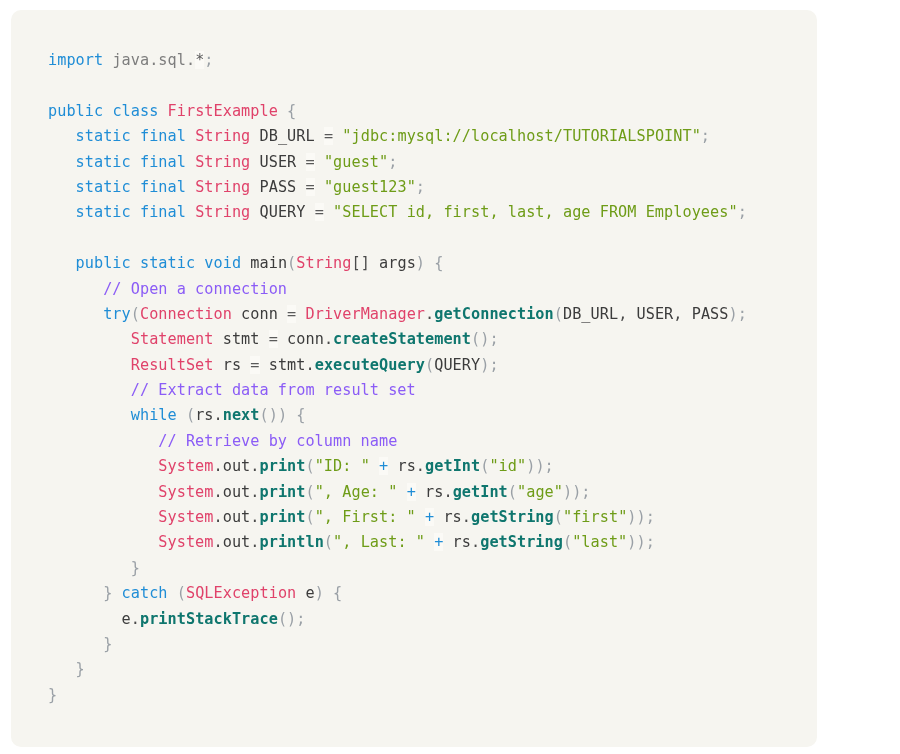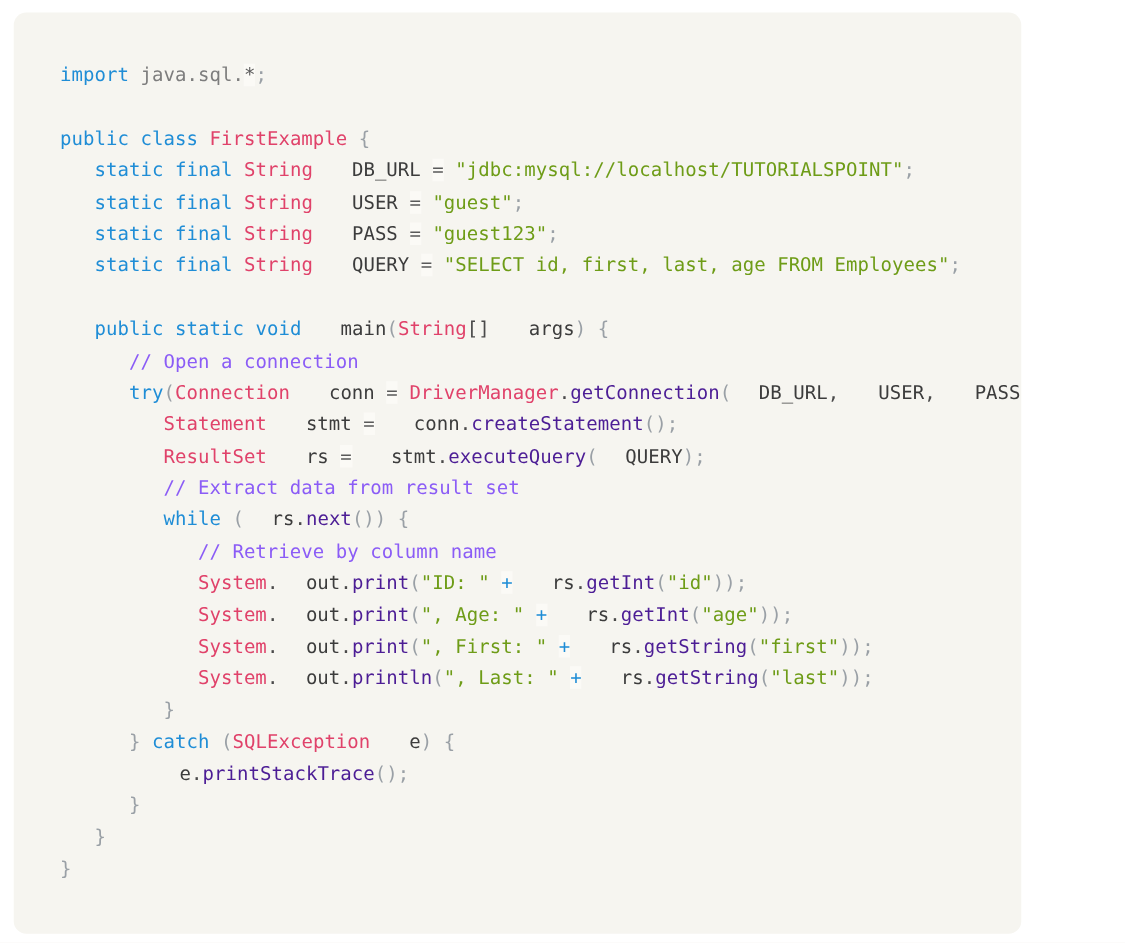--- a/index.html
+++ b/index.html
@@ -50,30 +50,30 @@
     display: block;
     height: 25.4px;
     white-space: pre;
   }
   .line.blank {
     height: 25.4px;
   }
   
   .t-kw      { color: #1f8dd6; }
   .t-type    { color: #e0426a; text-align: center; }
-  .t-fn      { color: #4c1d95; }
+  .t-fn      { color: #0f766e; font-weight: bold; }
   .t-str     { color: #6e9c17; }
   .t-com     { color: #8b5cf6; }
   .t-plain   { color: #4a4a4a; }
   .t-punct   { color: #9aa0a6; }
   .t-op      { color: #5a5a5a; background: #fbfaf6; }
   .t-opb     { color: #1f8dd6; background: #fbfaf6; }
   .t-ns      { color: #7d7d7d; }
   .t-brace   { color: #9aa0a6; }
-  .t-var     { color: #3c3c3c; margin-left: 22px; }
+  .t-var     { color: #3c3c3c; }
 </style>
 </head>
 <body>
 
 <div class="page">
   <div class="code-panel">
     <pre class="code-block" id="code-block"><span class="line"><span class="t-kw">import</span><span class="t-plain"> </span><span class="t-ns">java.sql.</span><span class="t-op">*</span><span class="t-punct">;</span></span><span class="line blank">&nbsp;</span><span class="line"><span class="t-kw">public</span><span class="t-plain"> </span><span class="t-kw">class</span><span class="t-plain"> </span><span class="t-type">FirstExample</span><span class="t-plain"> </span><span class="t-brace">{</span></span><span class="line"><span class="t-plain">   </span><span class="t-kw">static</span><span class="t-plain"> </span><span class="t-kw">final</span><span class="t-plain"> </span><span class="t-type">String</span><span class="t-plain"> </span><span class="t-var">DB_URL</span><span class="t-plain"> </span><span class="t-op">=</span><span class="t-plain"> </span><span class="t-str">"jdbc:mysql://localhost/TUTORIALSPOINT"</span><span class="t-punct">;</span></span><span class="line"><span class="t-plain">   </span><span class="t-kw">static</span><span class="t-plain"> </span><span class="t-kw">final</span><span class="t-plain"> </span><span class="t-type">String</span><span class="t-plain"> </span><span class="t-var">USER</span><span class="t-plain"> </span><span class="t-op">=</span><span class="t-plain"> </span><span class="t-str">"guest"</span><span class="t-punct">;</span></span><span class="line"><span class="t-plain">   </span><span class="t-kw">static</span><span class="t-plain"> </span><span class="t-kw">final</span><span class="t-plain"> </span><span class="t-type">String</span><span class="t-plain"> </span><span class="t-var">PASS</span><span class="t-plain"> </span><span class="t-op">=</span><span class="t-plain"> </span><span class="t-str">"guest123"</span><span class="t-punct">;</span></span><span class="line"><span class="t-plain">   </span><span class="t-kw">static</span><span class="t-plain"> </span><span class="t-kw">final</span><span class="t-plain"> </span><span class="t-type">String</span><span class="t-plain"> </span><span class="t-var">QUERY</span><span class="t-plain"> </span><span class="t-op">=</span><span class="t-plain"> </span><span class="t-str">"SELECT id, first, last, age FROM Employees"</span><span class="t-punct">;</span></span><span class="line blank">&nbsp;</span><span class="line"><span class="t-plain">   </span><span class="t-kw">public</span><span class="t-plain"> </span><span class="t-kw">static</span><span class="t-plain"> </span><span class="t-kw">void</span><span class="t-plain"> </span><span class="t-var">main</span><span class="t-punct">(</span><span class="t-type">String</span><span class="t-plain">[] </span><span class="t-var">args</span><span class="t-punct">)</span><span class="t-plain"> </span><span class="t-brace">{</span></span><span class="line"><span class="t-plain">      </span><span class="t-com">// Open a connection</span></span><span class="line"><span class="t-plain">      </span><span class="t-kw">try</span><span class="t-punct">(</span><span class="t-type">Connection</span><span class="t-plain"> </span><span class="t-var">conn</span><span class="t-plain"> </span><span class="t-op">=</span><span class="t-plain"> </span><span class="t-type">DriverManager</span><span class="t-plain">.</span><span class="t-fn">getConnection</span><span class="t-punct">(</span><span class="t-var">DB_URL</span><span class="t-plain">, </span><span class="t-var">USER</span><span class="t-plain">, </span><span class="t-var">PASS</span><span class="t-punct">)</span><span class="t-punct">;</span></span><span class="line"><span class="t-plain">         </span><span class="t-type">Statement</span><span class="t-plain"> </span><span class="t-var">stmt</span><span class="t-plain"> </span><span class="t-op">=</span><span class="t-plain"> </span><span class="t-var">conn</span><span class="t-plain">.</span><span class="t-fn">createStatement</span><span class="t-punct">()</span><span class="t-punct">;</span></span><span class="line"><span class="t-plain">         </span><span class="t-type">ResultSet</span><span class="t-plain"> </span><span class="t-var">rs</span><span class="t-plain"> </span><span class="t-op">=</span><span class="t-plain"> </span><span class="t-var">stmt</span><span class="t-plain">.</span><span class="t-fn">executeQuery</span><span class="t-punct">(</span><span class="t-var">QUERY</span><span class="t-punct">)</span><span class="t-punct">;</span></span><span class="line"><span class="t-plain">         </span><span class="t-com">// Extract data from result set</span></span><span class="line"><span class="t-plain">         </span><span class="t-kw">while</span><span class="t-plain"> </span><span class="t-punct">(</span><span class="t-var">rs</span><span class="t-plain">.</span><span class="t-fn">next</span><span class="t-punct">())</span><span class="t-plain"> </span><span class="t-brace">{</span></span><span class="line"><span class="t-plain">            </span><span class="t-com">// Retrieve by column name</span></span><span class="line"><span class="t-plain">            </span><span class="t-type">System</span><span class="t-plain">.</span><span class="t-var">out</span><span class="t-plain">.</span><span class="t-fn">print</span><span class="t-punct">(</span><span class="t-str">"ID: "</span><span class="t-plain"> </span><span class="t-opb">+</span><span class="t-plain"> </span><span class="t-var">rs</span><span class="t-plain">.</span><span class="t-fn">getInt</span><span class="t-punct">(</span><span class="t-str">"id"</span><span class="t-punct">))</span><span class="t-punct">;</span></span><span class="line"><span class="t-plain">            </span><span class="t-type">System</span><span class="t-plain">.</span><span class="t-var">out</span><span class="t-plain">.</span><span class="t-fn">print</span><span class="t-punct">(</span><span class="t-str">", Age: "</span><span class="t-plain"> </span><span class="t-opb">+</span><span class="t-plain"> </span><span class="t-var">rs</span><span class="t-plain">.</span><span class="t-fn">getInt</span><span class="t-punct">(</span><span class="t-str">"age"</span><span class="t-punct">))</span><span class="t-punct">;</span></span><span class="line"><span class="t-plain">            </span><span class="t-type">System</span><span class="t-plain">.</span><span class="t-var">out</span><span class="t-plain">.</span><span class="t-fn">print</span><span class="t-punct">(</span><span class="t-str">", First: "</span><span class="t-plain"> </span><span class="t-opb">+</span><span class="t-plain"> </span><span class="t-var">rs</span><span class="t-plain">.</span><span class="t-fn">getString</span><span class="t-punct">(</span><span class="t-str">"first"</span><span class="t-punct">))</span><span class="t-punct">;</span></span><span class="line"><span class="t-plain">            </span><span class="t-type">System</span><span class="t-plain">.</span><span class="t-var">out</span><span class="t-plain">.</span><span class="t-fn">println</span><span class="t-punct">(</span><span class="t-str">", Last: "</span><span class="t-plain"> </span><span class="t-opb">+</span><span class="t-plain"> </span><span class="t-var">rs</span><span class="t-plain">.</span><span class="t-fn">getString</span><span class="t-punct">(</span><span class="t-str">"last"</span><span class="t-punct">))</span><span class="t-punct">;</span></span><span class="line"><span class="t-plain">         </span><span class="t-brace">}</span></span><span class="line"><span class="t-plain">      </span><span class="t-brace">}</span><span class="t-plain"> </span><span class="t-kw">catch</span><span class="t-plain"> </span><span class="t-punct">(</span><span class="t-type">SQLException</span><span class="t-plain"> </span><span class="t-var">e</span><span class="t-punct">)</span><span class="t-plain"> </span><span class="t-brace">{</span></span><span class="line"><span class="t-plain">        </span><span class="t-var">e</span><span class="t-plain">.</span><span class="t-fn">printStackTrace</span><span class="t-punct">()</span><span class="t-punct">;</span></span><span class="line"><span class="t-plain">      </span><span class="t-brace">}</span></span><span class="line"><span class="t-plain">   </span><span class="t-brace">}</span></span><span class="line"><span class="t-brace">}</span></span></pre>
   </div>
 </div>
 

